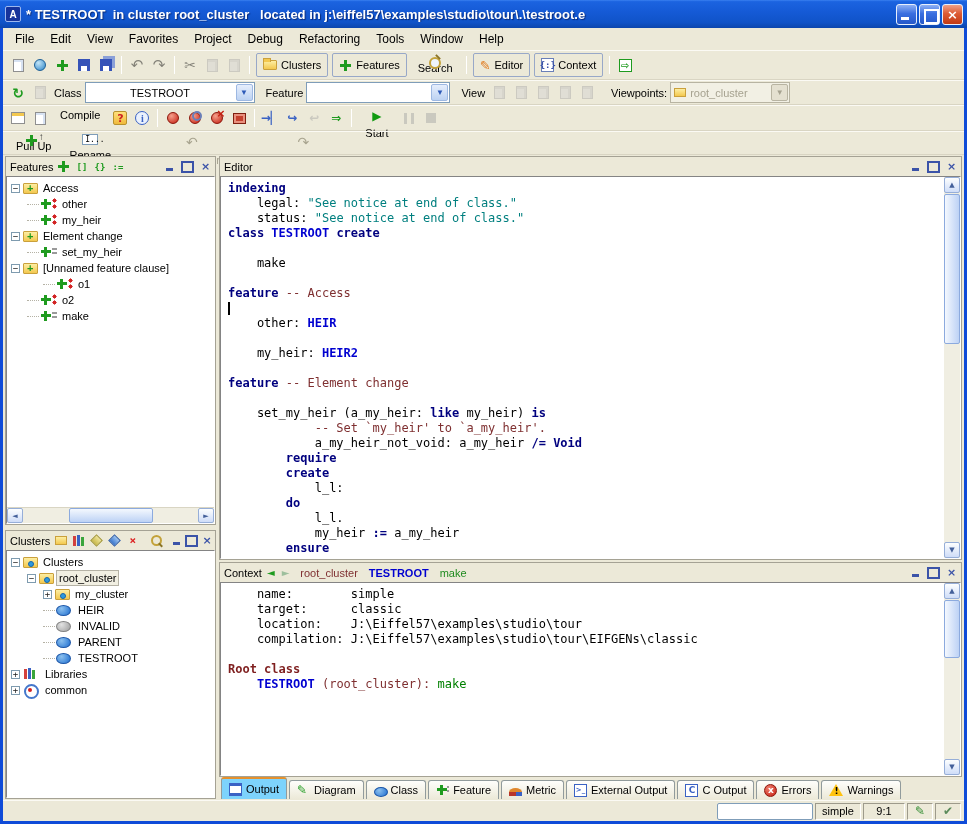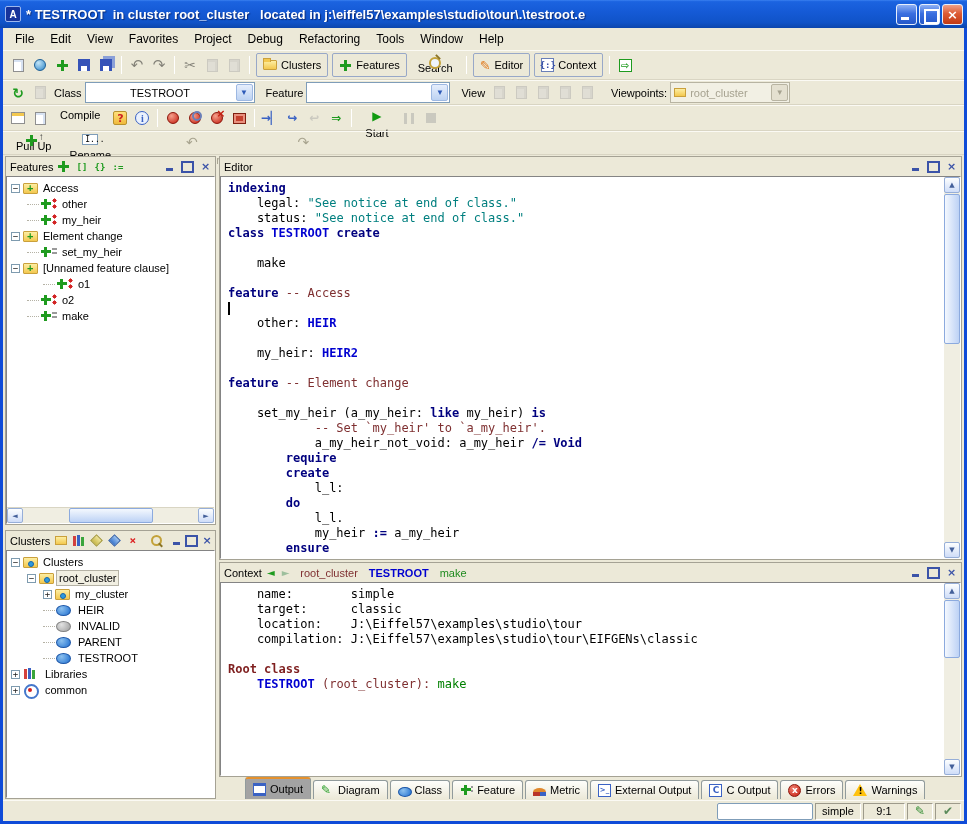--- a/index.html
+++ b/index.html
@@ -200,21 +200,21 @@
   .nav-arrow.back { color:#1f9b1f; }
   .nav-arrow.fwd { color:#9dbf9d; }
   .bc-cluster { color:#7f3031; margin-left:6px; }
   .bc-class { color:#0000d0; font-weight:bold; margin-left:8px; }
   .bc-feature { color:#1f8b1f; margin-left:8px; }
 
   
   .tabs { height:22px; flex:none; display:flex; align-items:flex-end; gap:2px; padding:0 2px; background:#ece9d8; }
   .tab { height:19px; display:inline-flex; align-items:center; gap:4px; padding:0 7px; border:1px solid #919b9c;
     border-bottom:none; border-radius:3px 3px 0 0; background:linear-gradient(#fefefb,#ece9d8); font-size:11px; }
-  .tab.active { height:22px; background:#a3a3a3; border-top:2px solid #e5912d;margin-left:24px; }
+  .tab.active { height:22px; background:#7dd3fc; border-top:2px solid #e5912d; }
   .tabicon { width:13px; height:13px; flex:none; position:relative; font-family:"DejaVu Sans",sans-serif; }
   .ti-output { background:#fff; border:1px solid #3a62c4; box-shadow:inset 0 -2px 0 #3a62c4, inset 0 2px 0 #3a62c4; }
   .ti-diagram::before { content:"✎"; color:#1f9b1f; font-size:12px; position:absolute; left:0; top:-1px; }
   .ti-class::before { content:""; position:absolute; left:0; top:3px; width:12px; height:8px; border-radius:50%;
     background:radial-gradient(circle at 35% 30%,#8cc0ee,#1f6fd0); border:1px solid #1a55a8; }
   .ti-feature { background:linear-gradient(#1f9b1f,#1f9b1f) 4px 1px/3px 10px no-repeat,
                linear-gradient(#1f9b1f,#1f9b1f) 1px 4px/10px 3px no-repeat,
                linear-gradient(#9a9a9a,#9a9a9a) 11px 2px/4px 2px no-repeat,
                linear-gradient(#9a9a9a,#9a9a9a) 11px 6px/4px 2px no-repeat; }
   .ti-metric { border-radius:50% 50% 0 0; background:conic-gradient(from -90deg,#e0872c 0 50%,#3a62c4 0 75%,#b8352a 0 100%); height:8px; margin-top:3px; }

